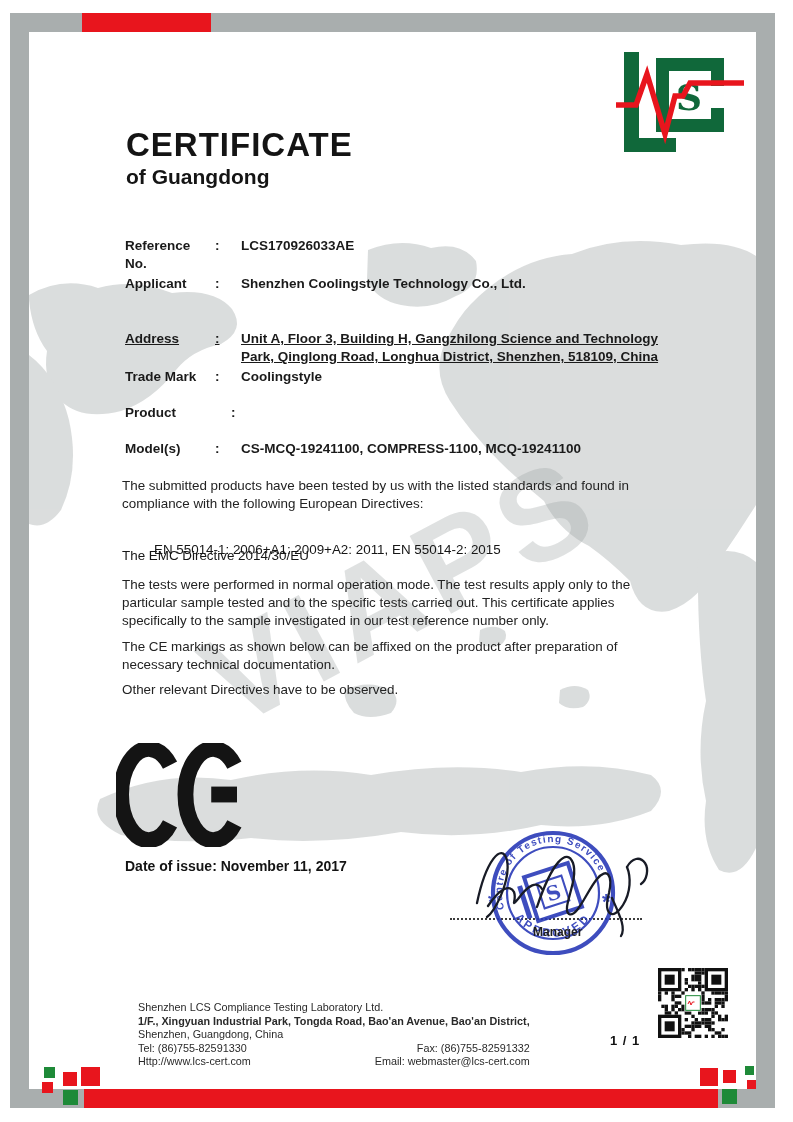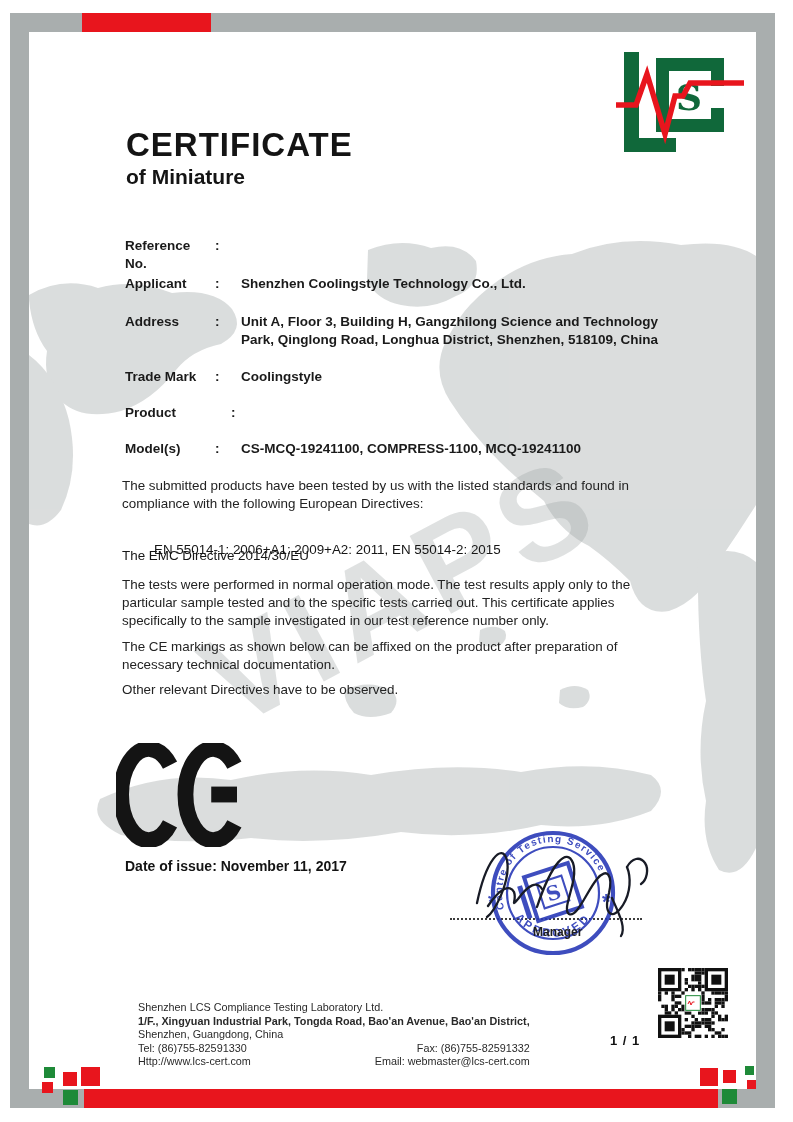--- a/index.html
+++ b/index.html
@@ -83,33 +83,34 @@
 
 <svg class="abs" style="left:616px;top:52px;" width="128" height="102" viewBox="0 0 128 102">
   <path d="M8,0 h15 v86 h37 v14 H8 Z" fill="#10683a"></path>
   <path d="M40,6 H108 V34 H95 V19 H53 V67 H95 V56 H108 V80 H40 Z" fill="#10683a"></path>
   <text x="60" y="58" font-family="DejaVu Serif, serif" font-size="36" font-weight="bold" fill="#10683a">S</text>
   <polyline points="0,53 20,53 31,22 49,82 59,44 67,44 74,31 128,31" fill="none" stroke="#e8151d" stroke-width="5.5" stroke-linejoin="miter"></polyline>
 </svg>
 
 <div class="abs" style="left:126px;top:128px;">
   <div class="title1">CERTIFICATE</div>
-  <div class="title2">of Miniature</div>
+  <div class="title2">of Guangdong</div>
 </div>
 
 <div class="field-row" style="top:237px;">
   <span class="field-label">Reference No.</span>
   <span class="field-colon">:</span>
+  <span class="field-value">LCS170926033AE</span>
 </div>
 <div class="field-row" style="top:275px;">
   <span class="field-label">Applicant</span>
   <span class="field-colon">:</span>
   <span class="field-value">Shenzhen Coolingstyle Technology Co., Ltd.</span>
 </div>
-<div class="field-row" style="top:313px;">
+<div class="field-row" style="top:330px;text-decoration:underline;">
   <span class="field-label">Address</span>
   <span class="field-colon">:</span>
   <span class="field-value">Unit A, Floor 3, Building H, Gangzhilong Science and Technology Park, Qinglong Road, Longhua District, Shenzhen, 518109, China</span>
 </div>
 <div class="field-row" style="top:368px;align-items:flex-end;">
   <span class="field-label">Trade Mark</span>
   <span class="field-colon">:</span>
   <span class="field-value">Coolingstyle</span>
 </div>
 <div class="field-row" style="top:404px;gap:16px;">

